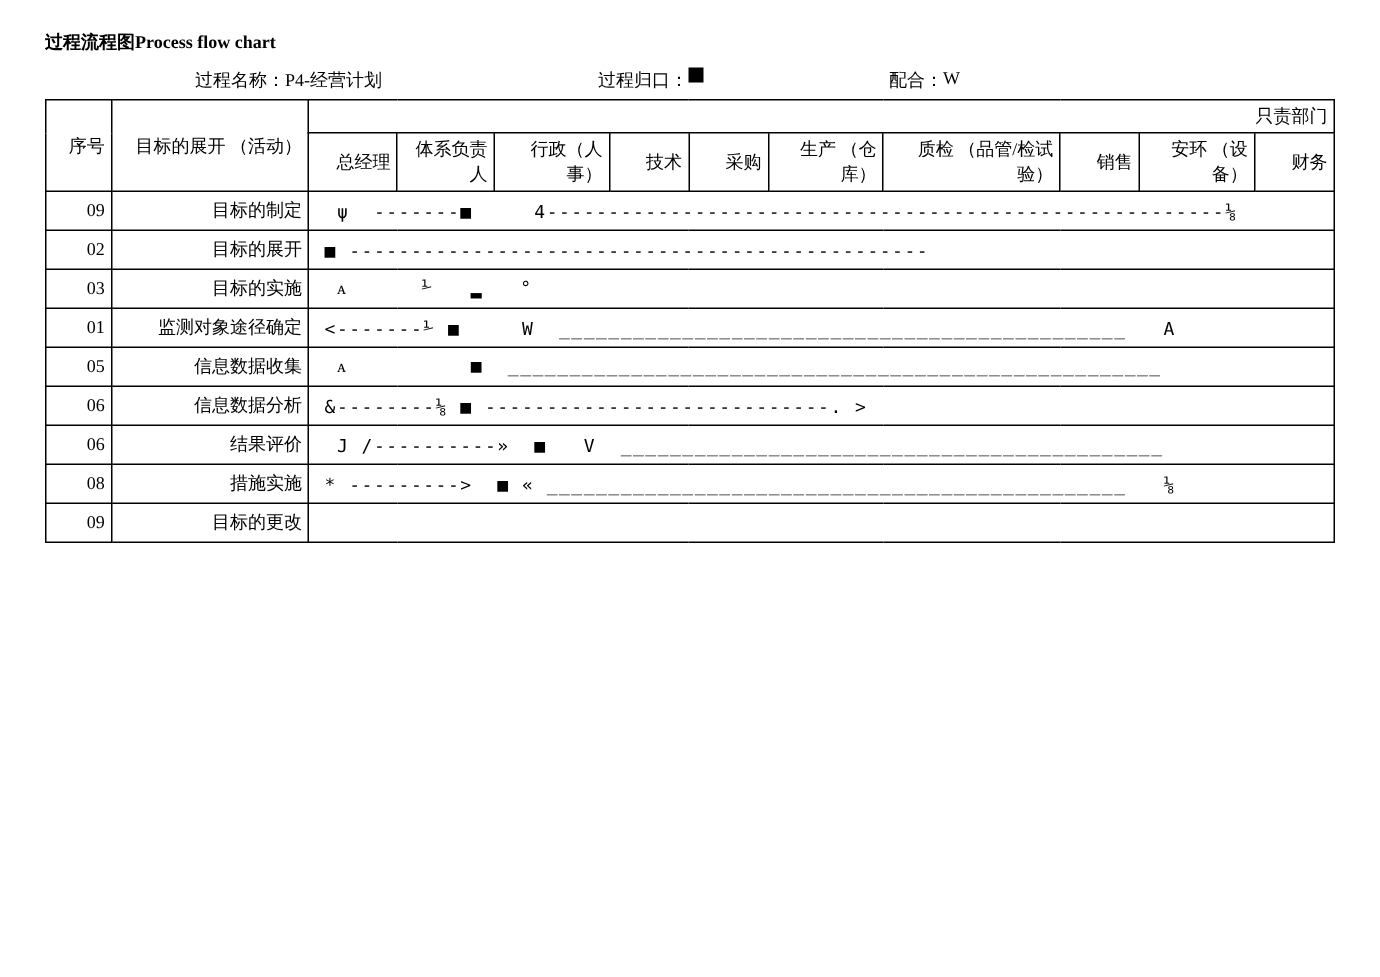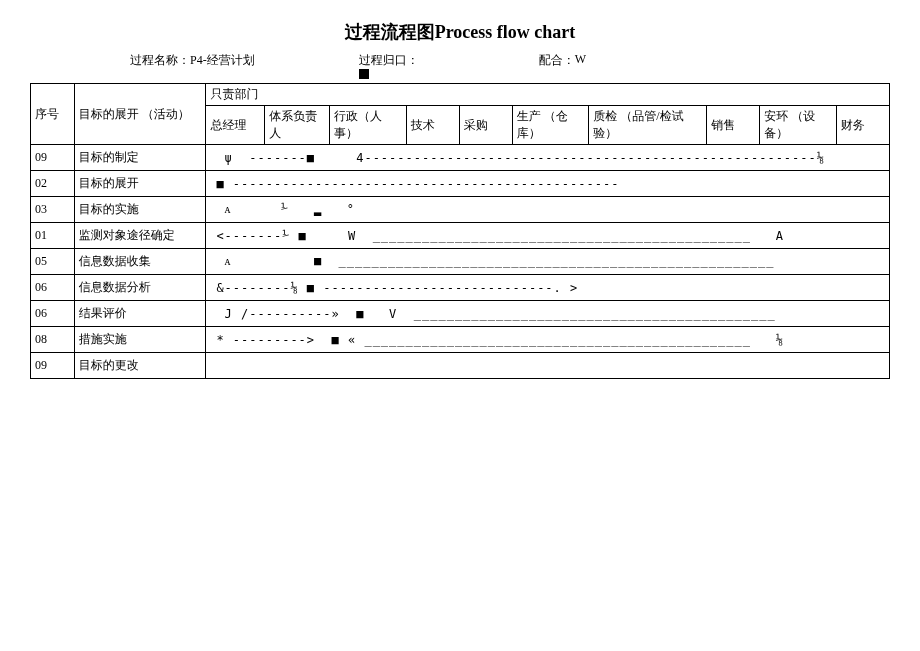--- a/index.html
+++ b/index.html
@@ -6,23 +6,23 @@
   body {
     margin: 0;
     padding: 20px 30px;
     font-family: "SimSun", "宋体", serif;
     font-size: 12px;
     background: #fff;
     color: #000;
     width: 920px;
   }
   .title {
-    text-align: center;
+    text-align: left;
     font-weight: bold;
-    font-size: 18px;
+    font-size: 12px;
     margin-bottom: 8px;
     font-family: "SimSun", "宋体", "Times New Roman", serif;
   }
   .meta-row {
     display: flex;
     margin-bottom: 4px;
     padding-left: 100px;
   }
   .meta-row .field {
     display: inline-flex;
@@ -36,21 +36,21 @@
     margin-right: 4px;
   }
   table {
     border-collapse: collapse;
     width: 860px;
     margin-left: 0;
   }
   th, td {
     border: 1px solid #000;
     padding: 2px 4px;
-    text-align: left;
+    text-align: right;
     vertical-align: middle;
     font-weight: normal;
   }
   th {
     font-size: 12px;
   }
   .row-body td {
     height: 26px;
   }
   .flow-cell {
@@ -65,21 +65,21 @@
 </head>
 <body>
 
 <div class="title">过程流程图Process flow chart</div>
 
 <div class="meta-row">
   <span class="field">
     <span>过程名称：</span>
     <span>P4-经营计划</span>
   </span>
-  <span class="field" style="margin-left:64px;flex-direction:column;">
+  <span class="field" style="margin-left:104px;">
     <span>过程归口：</span>
     <span class="marker"></span>
     <span></span>
   </span>
   <span class="field" style="margin-left:80px;">
     <span>配合：</span>
     <span>W</span>
   </span>
 </div>
 

